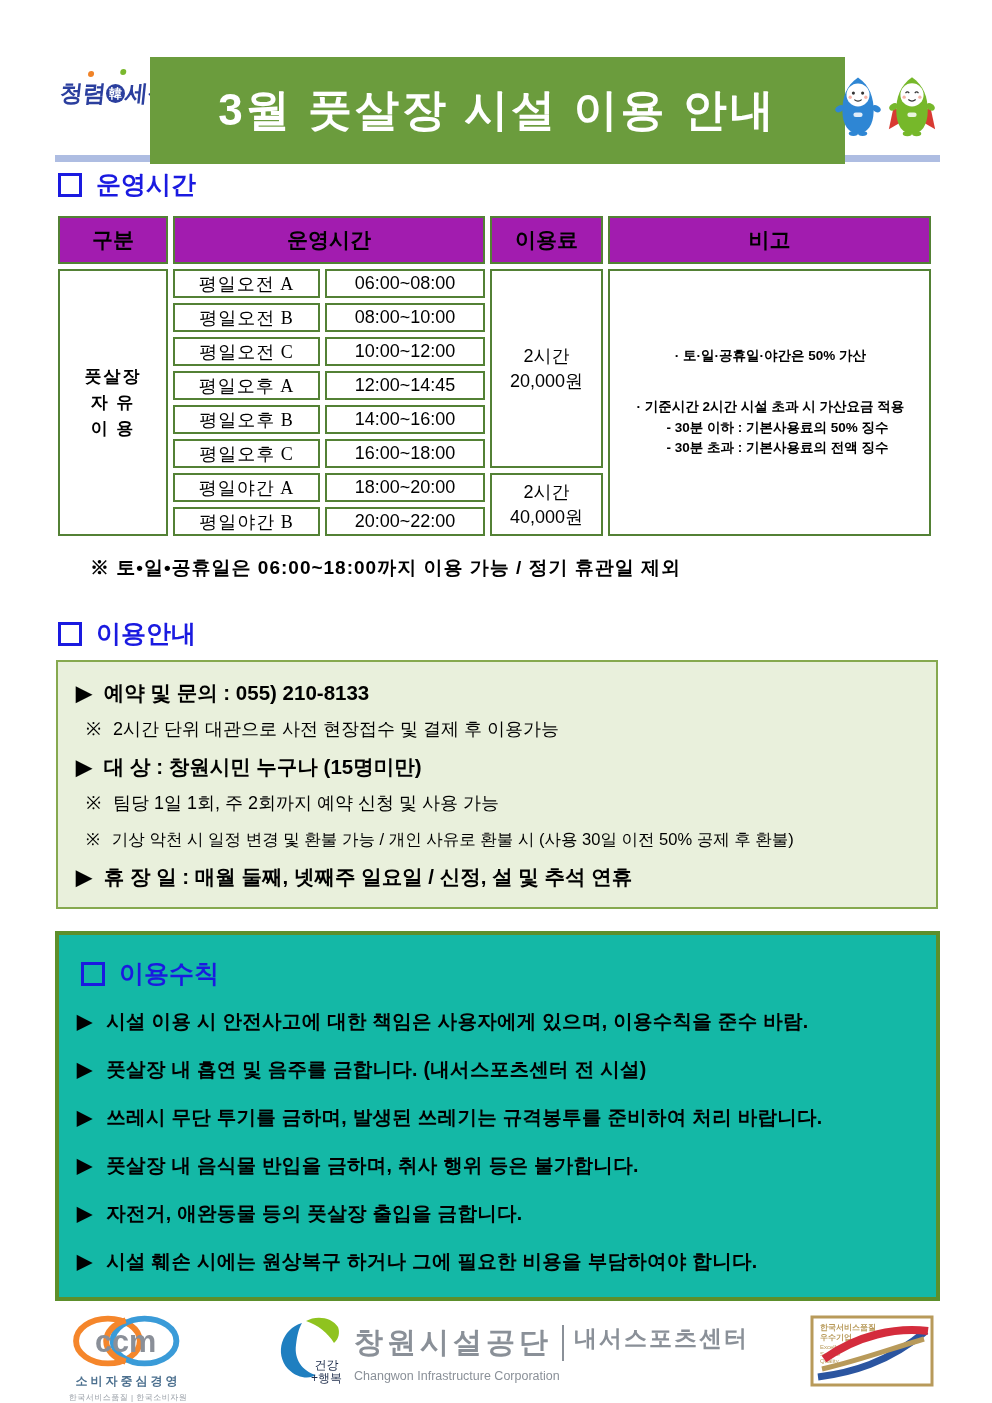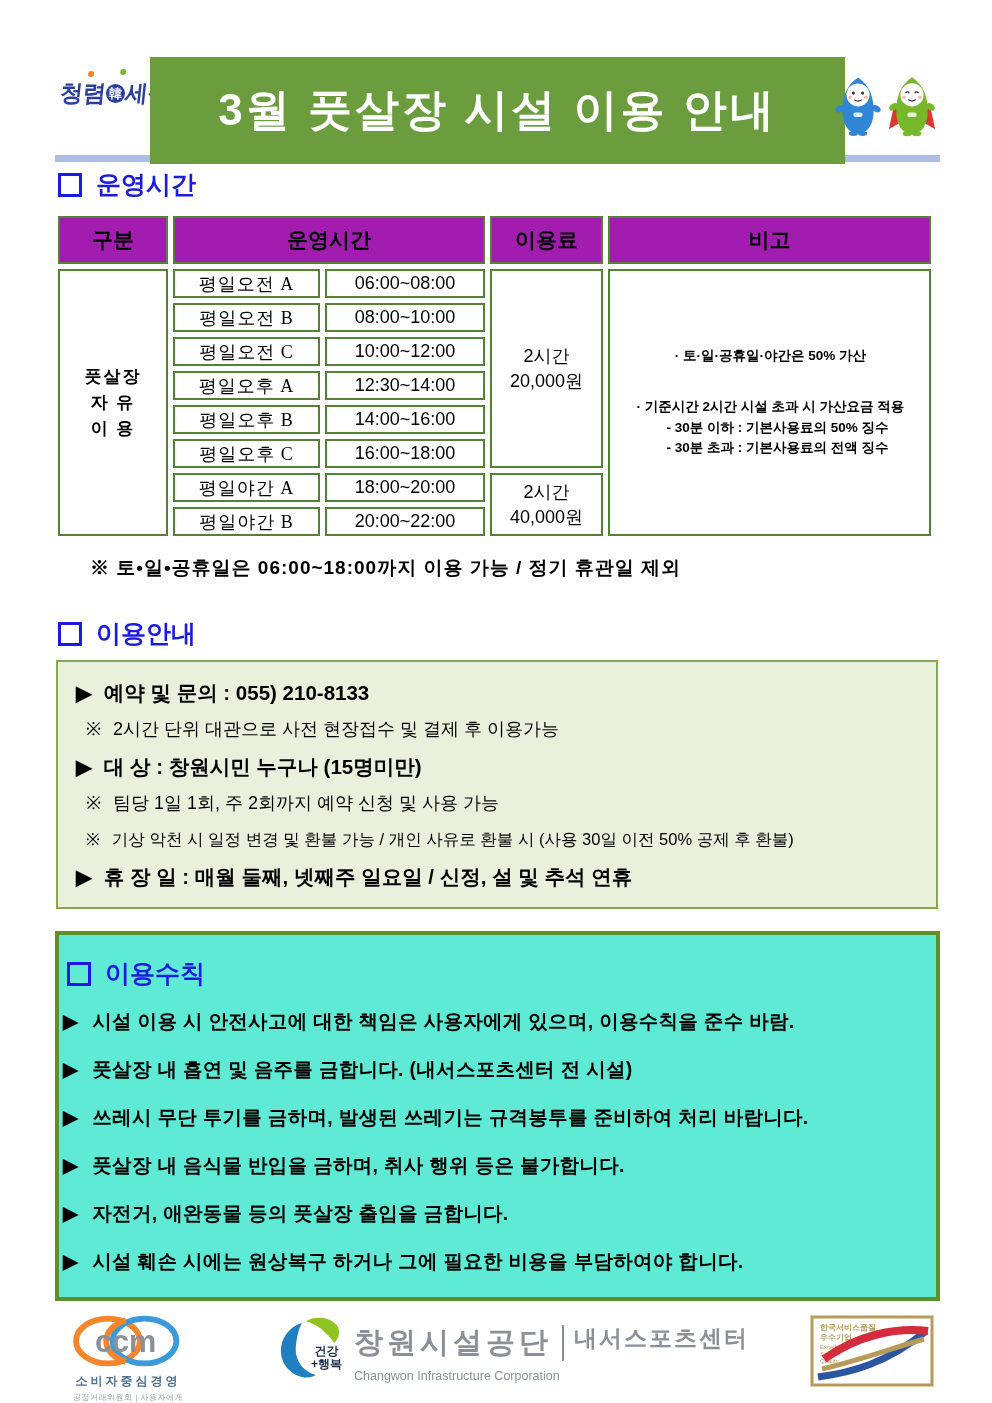--- a/index.html
+++ b/index.html
@@ -63,34 +63,34 @@
     margin:10px 54px 0 56px; background:#e9f0dc; border:2px solid #86a94f;
     padding:13px 18px 14px 18px;
   }
   .g-line { display:flex; gap:12px; align-items:baseline; }
   .g-strong { font-size:20.5px; font-weight:800; margin:4px 0 9px 0; }
   .g-note { font-size:18px; font-weight:500; margin:0 0 12px 10px; }
   .g-note-small { font-size:16.5px; }
   .g-marker { flex:0 0 auto; }
 
   .rules-box {
-    margin:22px 52px 0 55px; background:#5eead4; border:4px solid #5d8f2b;
-    padding:16px 22px 18px 4px;
+    margin:22px 52px 0 55px; background:#14b8a6; border:4px solid #5d8f2b;
+    padding:16px 22px 18px 18px;
   }
   .rules-box .sec-heading { margin:6px 0 18px 4px; }
   .r-line { display:flex; gap:14px; align-items:baseline; font-size:19.5px; font-weight:800; margin-bottom:21px; letter-spacing:0.3px; }
 
   
   .footer { display:flex; align-items:flex-start; margin:14px 58px 0 62px; }
   .ccm-block { width:132px; text-align:center; }
   .ccm-name { margin-top:2px; font-size:12px; font-weight:700; color:#4b6f8e; letter-spacing:3px; }
   .ccm-sub { margin-top:2px; font-size:8px; color:#9aa0a8; letter-spacing:0.5px; }
   .cic-block { display:flex; align-items:flex-start; margin-left:78px; gap:10px; }
   .cic-mark { position:relative; width:72px; height:74px; }
-  .cic-mark-text { position:absolute; right:2px; bottom:18px; text-align:center; color:#1c2b4a; font-weight:700; font-size:12px; line-height:1.1; }
+  .cic-mark-text { position:absolute; right:2px; bottom:4px; text-align:center; color:#1c2b4a; font-weight:400; font-size:12px; line-height:1.1; }
   .cic-texts { padding-top:8px; }
   .cic-row { display:flex; align-items:center; gap:10px; color:#8a9098; }
   .cic-org { font-size:29px; font-weight:800; letter-spacing:4px; }
   .cic-div { width:2px; height:36px; background:#8a9098; }
   .cic-center { font-size:23px; font-weight:800; letter-spacing:2px; align-self:flex-start; }
   .cic-eng { margin-top:6px; font-size:12.5px; color:#8a9098; }
   .cert-block { margin-left:auto; }
 </style>
 </head>
 <body>
@@ -184,21 +184,21 @@
   <tr>
     <td class="slot">평일오전 B</td>
     <td class="time">08:00~10:00</td>
   </tr>
   <tr>
     <td class="slot">평일오전 C</td>
     <td class="time">10:00~12:00</td>
   </tr>
   <tr>
     <td class="slot">평일오후 A</td>
-    <td class="time">12:30~14:00</td>
+    <td class="time">12:00~14:45</td>
   </tr>
   <tr>
     <td class="slot">평일오후 B</td>
     <td class="time">14:00~16:00</td>
   </tr>
   <tr>
     <td class="slot">평일오후 C</td>
     <td class="time">16:00~18:00</td>
   </tr>
   <tr>
@@ -284,21 +284,21 @@
 <div class="footer">
 
   <div class="ccm-block">
     <svg width="118" height="52" viewBox="0 0 100 44">
       <ellipse cx="33" cy="22" rx="27" ry="19" fill="none" stroke="#f5862b" stroke-width="5"></ellipse>
       <ellipse cx="64" cy="22" rx="27" ry="19" fill="none" stroke="#3a9bd8" stroke-width="5"></ellipse>
       <path d="M48 4.5 A27 19 0 0 0 48 39.5" fill="none" stroke="#f5862b" stroke-width="5"></path>
       <text x="48" y="31" text-anchor="middle" font-size="26" font-weight="bold" fill="#8a8f98" font-family="Liberation Sans, sans-serif">ccm</text>
     </svg>
     <div class="ccm-name">소비자중심경영</div>
-    <div class="ccm-sub">공정거래위원회 | 사용자에게</div>
+    <div class="ccm-sub">한국서비스품질 | 한국소비자원</div>
   </div>
 
   <div class="cic-block">
     <div class="cic-mark">
       <svg width="72" height="74" viewBox="0 0 72 74">
         <path d="M30 8 C10 14 2 38 16 54 C26 64 38 64 44 60 C30 56 22 44 24 30 C25 20 27 13 30 8 Z" fill="#1f7fc0"></path>
         <path d="M34 6 C44 0 60 2 66 12 C68 17 67 24 62 28 C56 18 46 10 34 6 Z" fill="#8fc31f"></path>
       </svg>
       <div class="cic-mark-text">
         <div>건강</div>

